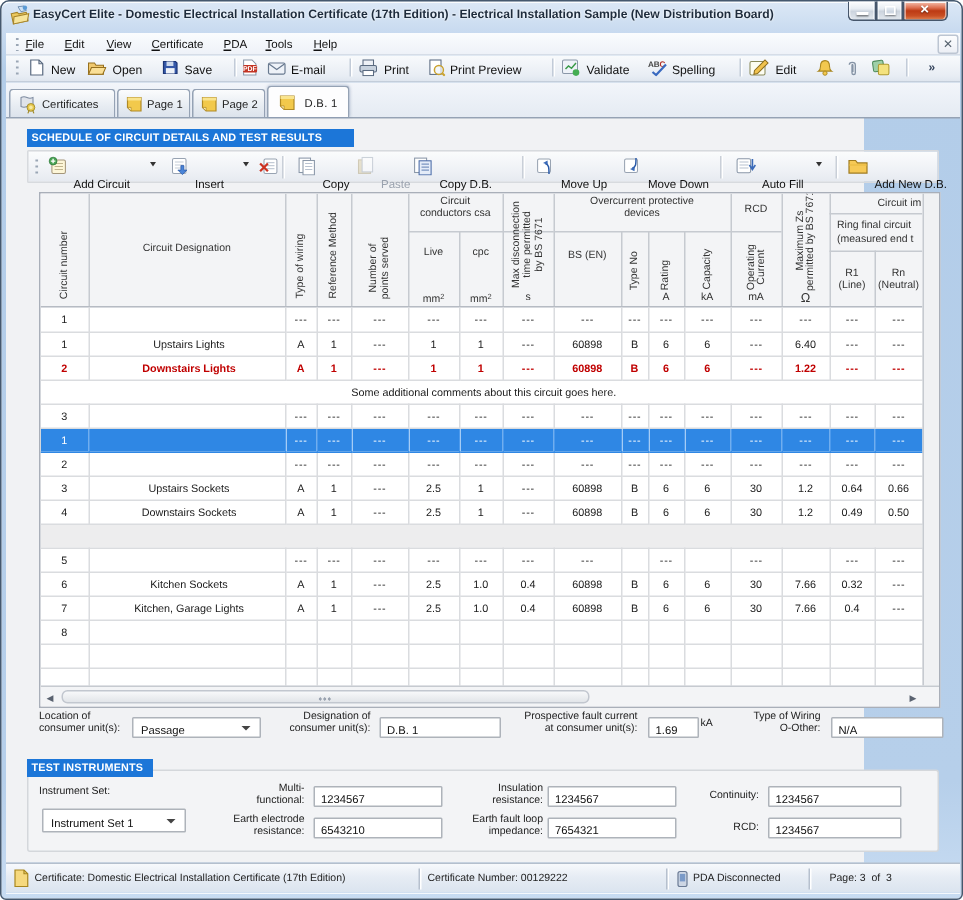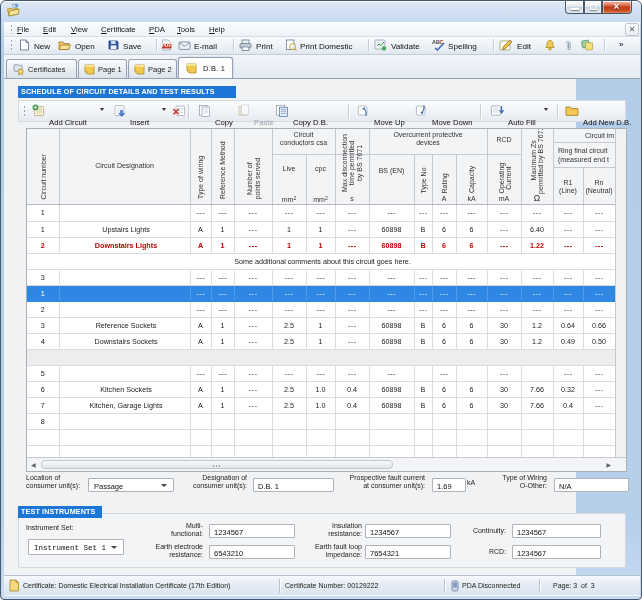--- a/index.html
+++ b/index.html
@@ -87,20 +87,21 @@
 
 <div id="tbar">
 <svg id="appicon" width="15" height="15" viewBox="0 0 15 15">
   <g transform="rotate(-12 7 8)">
   <path d="M2 5 L6 5 L7 6.2 L12 6.2 L12 12 L2 12 Z" fill="#edc95e" stroke="#a5832a" stroke-width=".7"></path>
   <path d="M3.4 7.4 L13.4 7.4 L11.6 12 L2 12 Z" fill="#f7e49a" stroke="#a5832a" stroke-width=".7"></path>
   </g>
   <path d="M6 1.5 L10 1 L11.5 4 L8 4.8 Z" fill="#cfe2f4" stroke="#6a89ac" stroke-width=".6"></path>
   <circle cx="10.6" cy="2.2" r="1.5" fill="#5b9bd5"></circle>
 </svg>
+<span id="title">EasyCert Elite - Domestic Electrical Installation Certificate (17th Edition) - Electrical Installation Sample (New Distribution Board)</span>
 <div class="capbtn" id="btnmin">
         <div style="position:absolute;left:5px;top:7px;width:8px;height:2px;background:#fff;box-shadow:0 1px 1px rgba(0,0,0,.45);"></div>
       </div>
 <div class="capbtn" id="btnmax">
         <div style="position:absolute;left:5px;top:3px;width:7px;height:6px;border:1.5px solid #fff;box-shadow:0 1px 1px rgba(0,0,0,.35);background:rgba(210,220,232,.4);"></div>
       </div>
 <div class="capbtn" id="btncls">
         <span class="glyph" style="left:10.5px;top:0px;font-size:10px;">×</span>
       </div>
 </div>
@@ -145,21 +146,21 @@
 <div class="tsep" style="left:229px;"></div>
 <div class="ti" style="left:235px;"><svg width="13" height="12" viewBox="0 0 13 12">
           <rect x="3" y="1" width="7" height="4" fill="#eef1f6" stroke="#5a6a80" stroke-width=".7"></rect>
           <rect x="1" y="4.6" width="11" height="4.4" rx="1" fill="#c8d2de" stroke="#5a6a80" stroke-width=".7"></rect>
           <rect x="3" y="8" width="7" height="3.4" fill="#fff" stroke="#5a6a80" stroke-width=".7"></rect>
         </svg><span style="margin-left:4px">Print</span></div>
 <div class="ti" style="left:281px;"><svg width="12" height="12" viewBox="0 0 12 12">
           <rect x="1.6" y="1" width="7.4" height="9.6" fill="#fff" stroke="#5a6a80" stroke-width=".7"></rect>
           <circle cx="7.6" cy="7.6" r="3" fill="#eef4fb" fill-opacity=".7" stroke="#caa22e" stroke-width="1"></circle>
           <line x1="9.8" y1="9.8" x2="11.5" y2="11.5" stroke="#caa22e" stroke-width="1.4"></line>
-        </svg><span style="margin-left:3px">Print Domestic</span></div>
+        </svg><span style="margin-left:3px">Print Preview</span></div>
 <div class="tsep" style="left:364px;"></div>
 <div class="ti" style="left:370px;"><svg width="13" height="12" viewBox="0 0 13 12">
           <rect x="1" y="1" width="10" height="9" rx="1" fill="#eef2f8" stroke="#8a97a8" stroke-width=".7"></rect>
           <path d="M3 7 L5 5 L7 6.5 L10 3" fill="none" stroke="#3a9a48" stroke-width="1"></path>
           <circle cx="10" cy="9.4" r="2.2" fill="#44ad52"></circle>
         </svg><span style="margin-left:4px">Validate</span></div>
 <div class="ti" style="left:428px;"><svg width="14" height="12" viewBox="0 0 14 12">
           <text x="0" y="5.4" font-size="5.4" font-weight="bold" fill="#444" font-family="Liberation Sans">AB</text>
           <text x="7.6" y="5.4" font-size="5.4" font-weight="bold" fill="#b03026" font-family="Liberation Sans">C</text>
           <path d="M3 9 L5.4 11 L12 4" fill="none" stroke="#3a6ac0" stroke-width="1.5"></path>
@@ -460,21 +461,21 @@
               <td class=""><span class="dsh">---</span></td>
               <td class=""><span class="dsh">---</span></td>
               <td class=""><span class="dsh">---</span></td>
               <td class=""><span class="dsh">---</span></td>
               <td class=""><span class="dsh">---</span></td>
               <td class=""><span class="dsh">---</span></td>
               <td class=""><span class="dsh">---</span></td>
             </tr>
 <tr class="">
               <td class="">3</td>
-              <td class="l">Reference Sockets</td>
+              <td class="l">Upstairs Sockets</td>
               <td class="">A</td>
               <td class="">1</td>
               <td class=""><span class="dsh">---</span></td>
               <td class="">2.5</td>
               <td class="">1</td>
               <td class=""><span class="dsh">---</span></td>
               <td class="">60898</td>
               <td class="">B</td>
               <td class="">6</td>
               <td class="">6</td>
@@ -630,21 +631,21 @@
 <div class="inp" style="left:249px;top:399px;width:81px;">D.B. 1</div>
 <div class="flabel fr" style="left:335px;top:395px;width:86px;">Prospective fault current<br>at consumer unit(s):</div>
 <div class="inp" style="left:428px;top:399px;width:34px;">1.69</div>
 <div class="flabel" style="left:463px;top:400px;">kA</div>
 <div class="flabel fr" style="left:490px;top:395px;width:53px;">Type of Wiring<br>O-Other:</div>
 <div class="inp" style="left:550px;top:399px;width:75px;">N/A</div>
 
 <div id="gbox"></div>
 <div class="bluehdr" style="left:14px;top:427px;width:84px;height:12px;line-height:12px;">TEST INSTRUMENTS</div>
 <div class="flabel" style="left:22px;top:445px;">Instrument Set:</div>
-<div class="cmb" style="left:24px;top:460px;width:96px;height:16px;padding-top:4px;font-family:Liberation Mono, monospace;">Instrument Set 1<span class="ca" style="top:6px;"></span></div>
+<div class="cmb" style="left:24px;top:460px;width:96px;height:16px;padding-top:4px;">Instrument Set 1<span class="ca" style="top:6px;"></span></div>
 <div class="flabel fr" style="left:150px;top:443px;width:49px;">Multi-<br>functional:</div>
 <div class="inp" style="left:205px;top:445px;width:86px;">1234567</div>
 <div class="flabel fr" style="left:130px;top:464px;width:69px;">Earth electrode<br>resistance:</div>
 <div class="inp" style="left:205px;top:466px;width:86px;">6543210</div>
 <div class="flabel fr" style="left:303px;top:443px;width:55px;">Insulation<br>resistance:</div>
 <div class="inp" style="left:361px;top:445px;width:86px;">1234567</div>
 <div class="flabel fr" style="left:295px;top:464px;width:63px;">Earth fault loop<br>impedance:</div>
 <div class="inp" style="left:361px;top:466px;width:86px;">7654321</div>
 <div class="flabel fr" style="left:453px;top:448px;width:49px;">Continuity:</div>
 <div class="inp" style="left:508px;top:445px;width:89px;">1234567</div>

